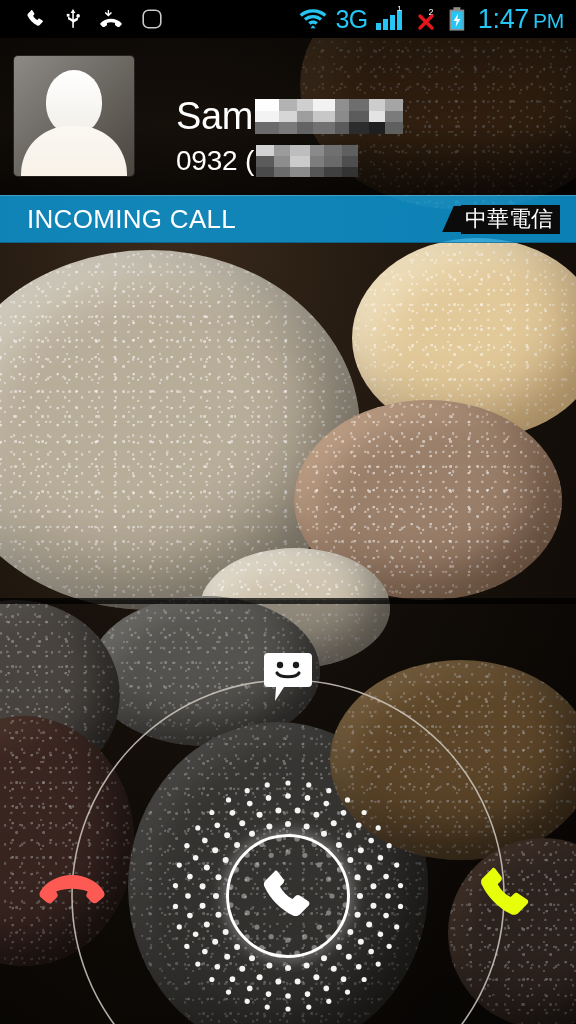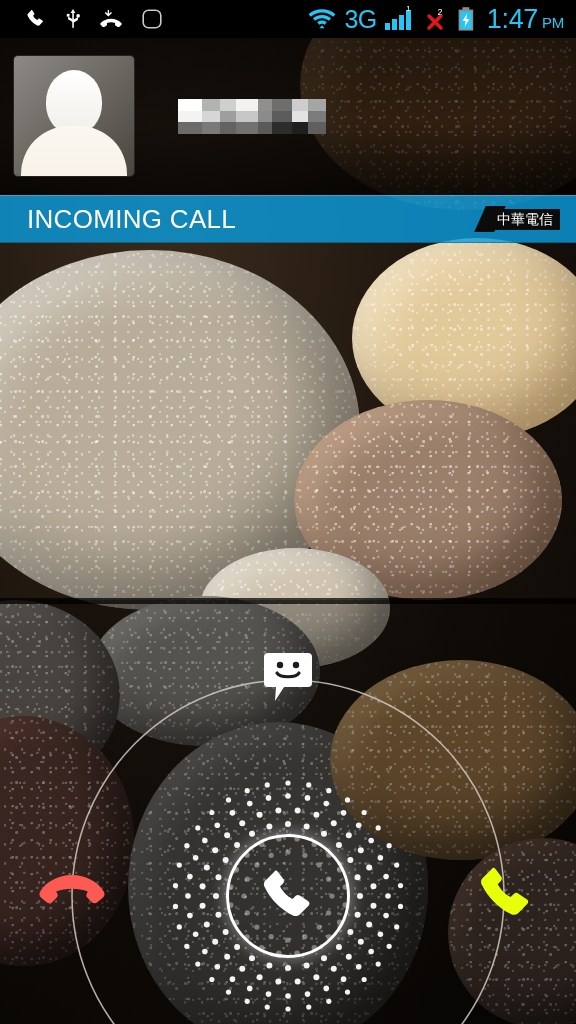--- a/index.html
+++ b/index.html
@@ -36,21 +36,21 @@
   #sb-right { margin-left:auto; display:flex; align-items:center; gap:7px; padding-right:12px; }
   .sb-icon { display:block; }
   #net-label {
     color:#25c6f5; font-size:25px; letter-spacing:-.5px; line-height:1;
     font-family:"Liberation Sans", sans-serif;
   }
   #clock {
     color:#25c6f5; font-size:27px; line-height:1; letter-spacing:-.3px;
     display:flex; align-items:baseline; gap:4px; margin-left:4px;
   }
-  #clock .ampm { font-size:15px;text-align:center; }
+  #clock .ampm { font-size:21px;text-align:center; }
 
   
   #caller-header {
     position:absolute; left:0; top:38px; width:576px; height:157px; z-index:30;
     background:linear-gradient(to bottom, rgba(0,0,0,.72) 0%, rgba(0,0,0,.60) 55%, rgba(0,0,0,.80) 100%);
   }
   #avatar {
     position:absolute; left:14px; top:18px; width:120px; height:120px;
     border-radius:4px; overflow:hidden;
     background:linear-gradient(135deg,#8d8a86 0%,#6e6a64 45%,#4a453f 100%);
@@ -88,21 +88,21 @@
   }
   #carrier-badge {
     margin-left:auto; margin-right:16px; position:relative; height:26px;
     display:flex; align-items:center;
   }
   #carrier-badge .skew {
     position:absolute; left:-13px; top:0; width:20px; height:26px;
     background:#0b0b0b; transform:skewX(-24deg);
   }
   #carrier-name {
-    position:relative; background:#0b0b0b; color:#fff; font-size:14px;
+    position:relative; background:#0b0b0b; color:#fff; font-size:22px;
     padding:3px 7px 4px 4px; line-height:1;
     font-family:"DejaVu Sans", sans-serif;
   }
 
   
   #ring-ui { position:absolute; left:0; top:0; width:576px; height:1024px; z-index:25; }
   #drag-arc { position:absolute; left:0; top:0; }
 
   #answer-handle {
     position:absolute; left:288px; top:896px; transform:translate(-50%,-50%);
@@ -256,33 +256,48 @@
   </div>
 
   <div id="caller-header">
     <div id="avatar">
       <div class="head"></div>
       <div class="body"></div>
     </div>
 
     <div id="caller-text">
       <div id="caller-name-row">
+        <span id="caller-name">Sam</span>
         <span class="redact">
           <span style="display:block;line-height:0;">
             <i style="width:24px;height:12px;background:#fefefe"></i><i style="width:18px;height:12px;background:#b3b3b3"></i><i style="width:16px;height:12px;background:#cfcfcf"></i><i style="width:22px;height:12px;background:#f2f2f2"></i><i style="width:14px;height:12px;background:#8f8f8f"></i><i style="width:20px;height:12px;background:#6e6e6e"></i><i style="width:16px;height:12px;background:#cdcdcd"></i><i style="width:18px;height:12px;background:#a5a5a5"></i>
           </span>
           <span style="display:block;line-height:0;">
             <i style="width:24px;height:11px;background:#f3f3f3"></i><i style="width:18px;height:11px;background:#d6d6d6"></i><i style="width:16px;height:11px;background:#9e9e9e"></i><i style="width:22px;height:11px;background:#c7c7c7"></i><i style="width:14px;height:11px;background:#8b8b8b"></i><i style="width:20px;height:11px;background:#5c5c5c"></i><i style="width:16px;height:11px;background:#e3e3e3"></i><i style="width:18px;height:11px;background:#7b7b7b"></i>
           </span>
           <span style="display:block;line-height:0;">
             <i style="width:24px;height:12px;background:#6b6b6b"></i><i style="width:18px;height:12px;background:#7a7a7a"></i><i style="width:16px;height:12px;background:#636363"></i><i style="width:22px;height:12px;background:#717171"></i><i style="width:14px;height:12px;background:#5a5a5a"></i><i style="width:20px;height:12px;background:#2c2c2c"></i><i style="width:16px;height:12px;background:#1f1f1f"></i><i style="width:18px;height:12px;background:#5f5f5f"></i>
           </span>
         </span>
       </div>
 
+      <div id="caller-number-row">
+        <span id="caller-number">0932 (</span>
+        <span class="redact">
+          <span style="display:block;line-height:0;">
+            <i style="width:18px;height:11px;background:#d2d2d2"></i><i style="width:16px;height:11px;background:#9b9b9b"></i><i style="width:20px;height:11px;background:#bdbdbd"></i><i style="width:14px;height:11px;background:#8a8a8a"></i><i style="width:18px;height:11px;background:#707070"></i><i style="width:16px;height:11px;background:#5f5f5f"></i>
+          </span>
+          <span style="display:block;line-height:0;">
+            <i style="width:18px;height:11px;background:#5b5b5b"></i><i style="width:16px;height:11px;background:#8d8d8d"></i><i style="width:20px;height:11px;background:#cbcbcb"></i><i style="width:14px;height:11px;background:#7d7d7d"></i><i style="width:18px;height:11px;background:#6a6a6a"></i><i style="width:16px;height:11px;background:#4e4e4e"></i>
+          </span>
+          <span style="display:block;line-height:0;">
+            <i style="width:18px;height:10px;background:#4a4a4a"></i><i style="width:16px;height:10px;background:#6c6c6c"></i><i style="width:20px;height:10px;background:#8b8b8b"></i><i style="width:14px;height:10px;background:#565656"></i><i style="width:18px;height:10px;background:#404040"></i><i style="width:16px;height:10px;background:#333333"></i>
+          </span>
+        </span>
+      </div>
     </div>
   </div>
 
   <div id="call-state-bar">
     <span id="call-state-label">INCOMING CALL</span>
     <div id="carrier-badge">
       <span class="skew"></span>
       <span id="carrier-name">中華電信</span>
     </div>
   </div>

